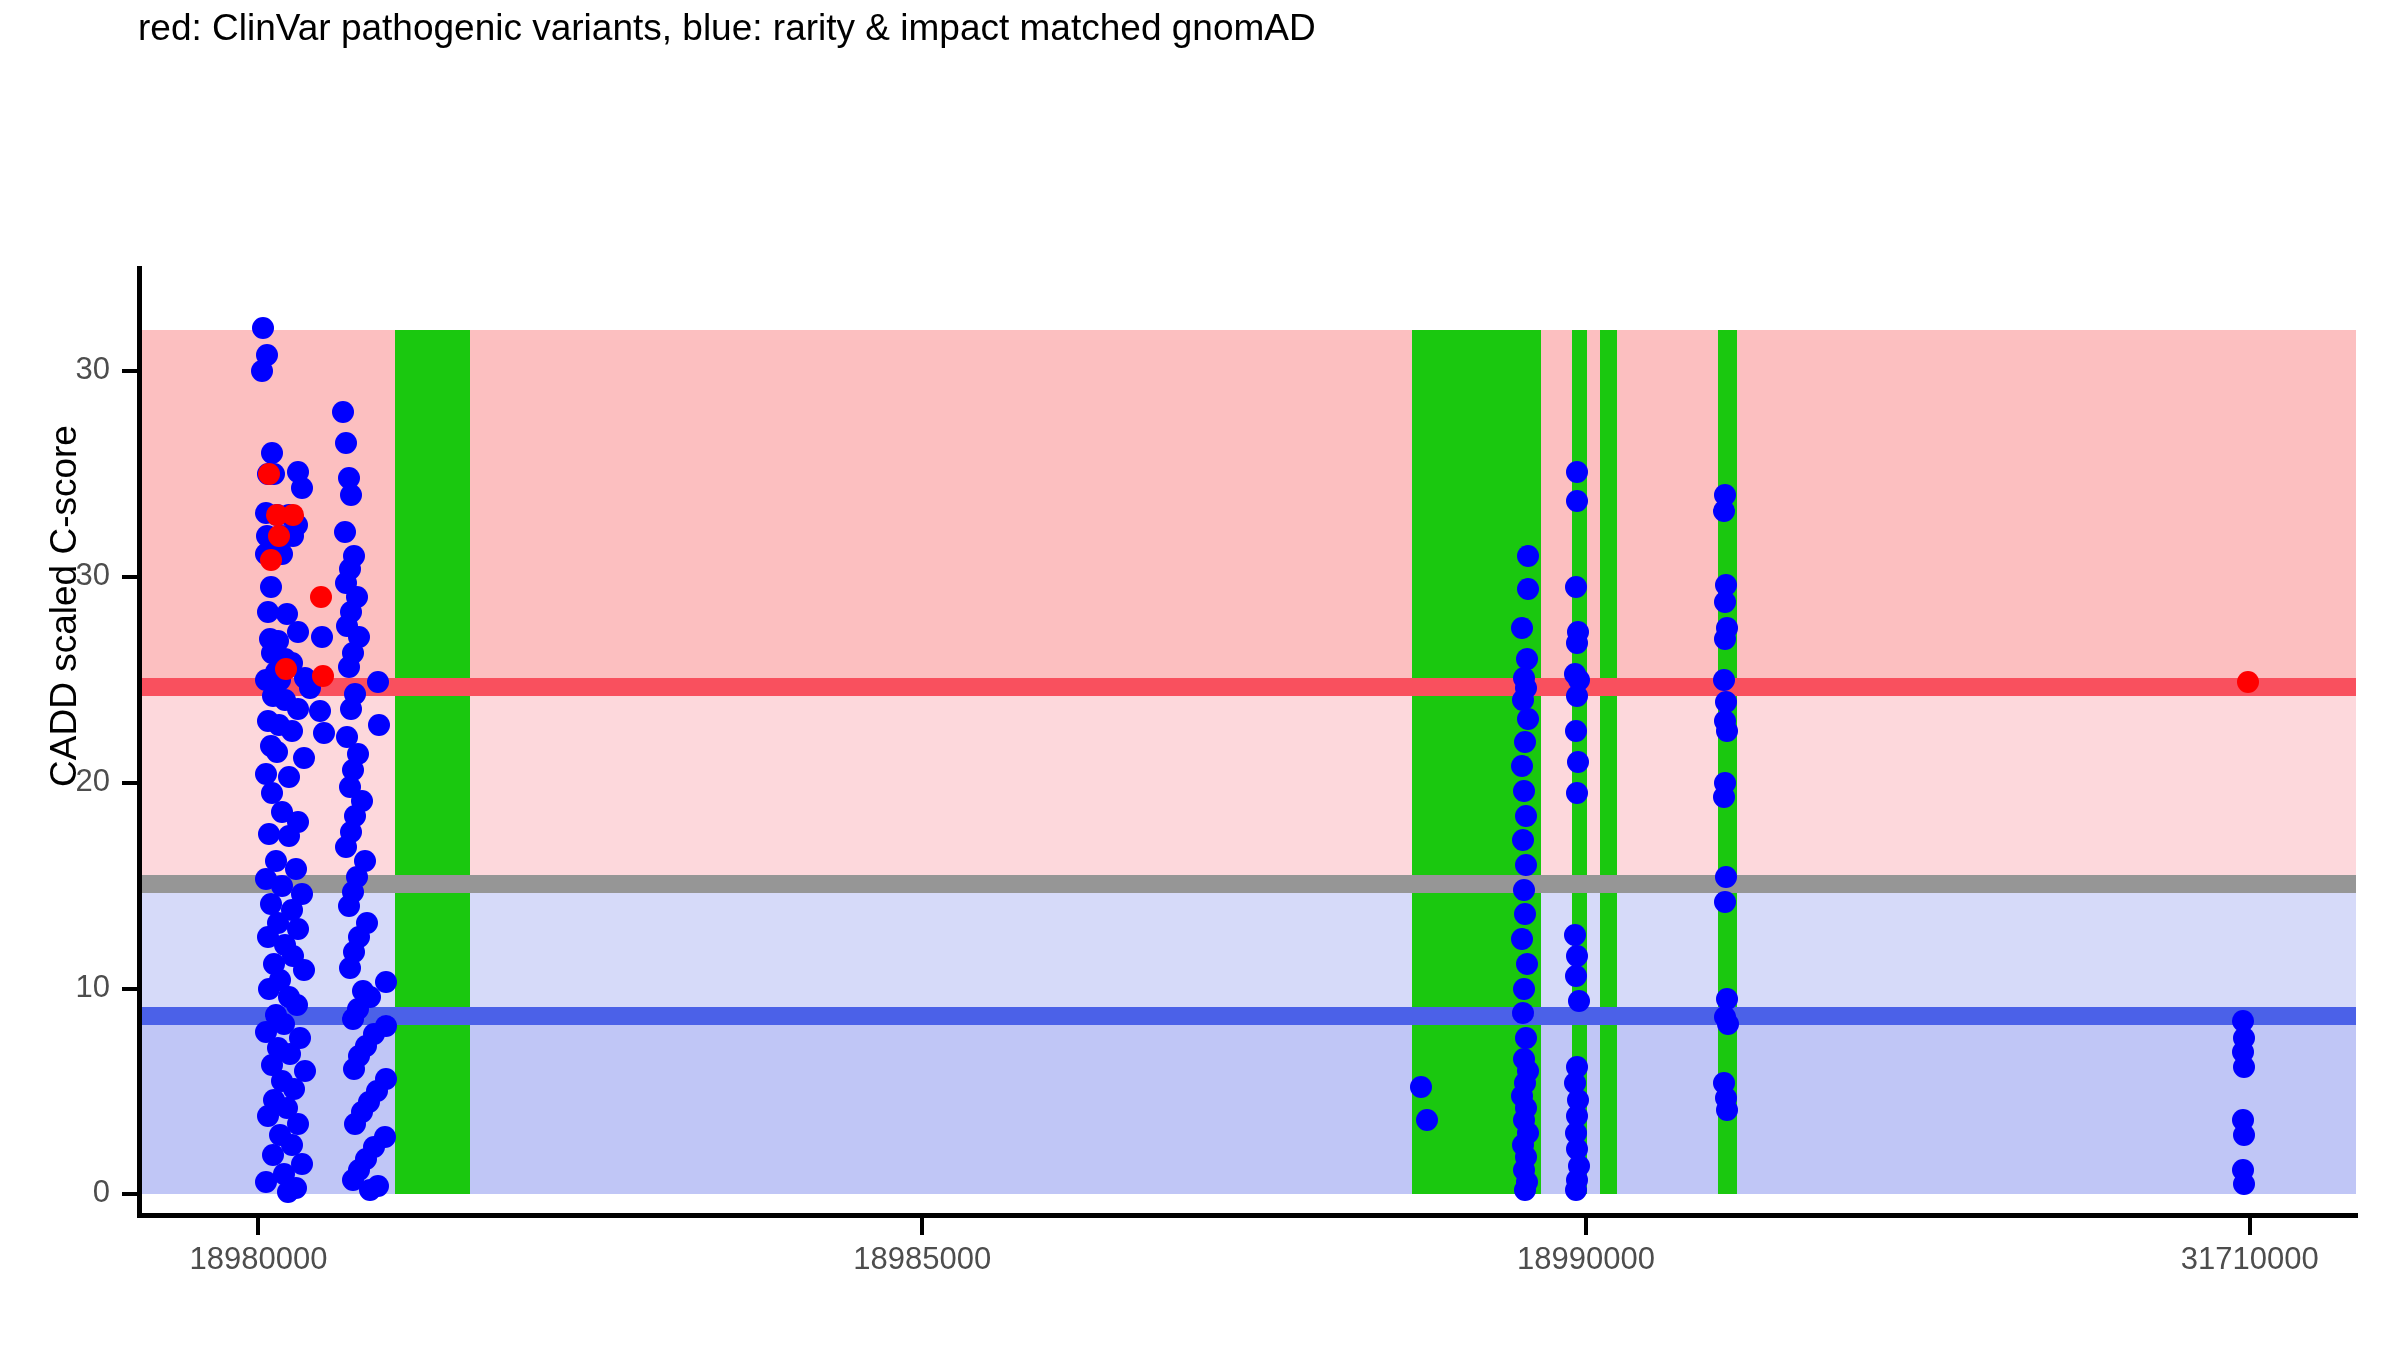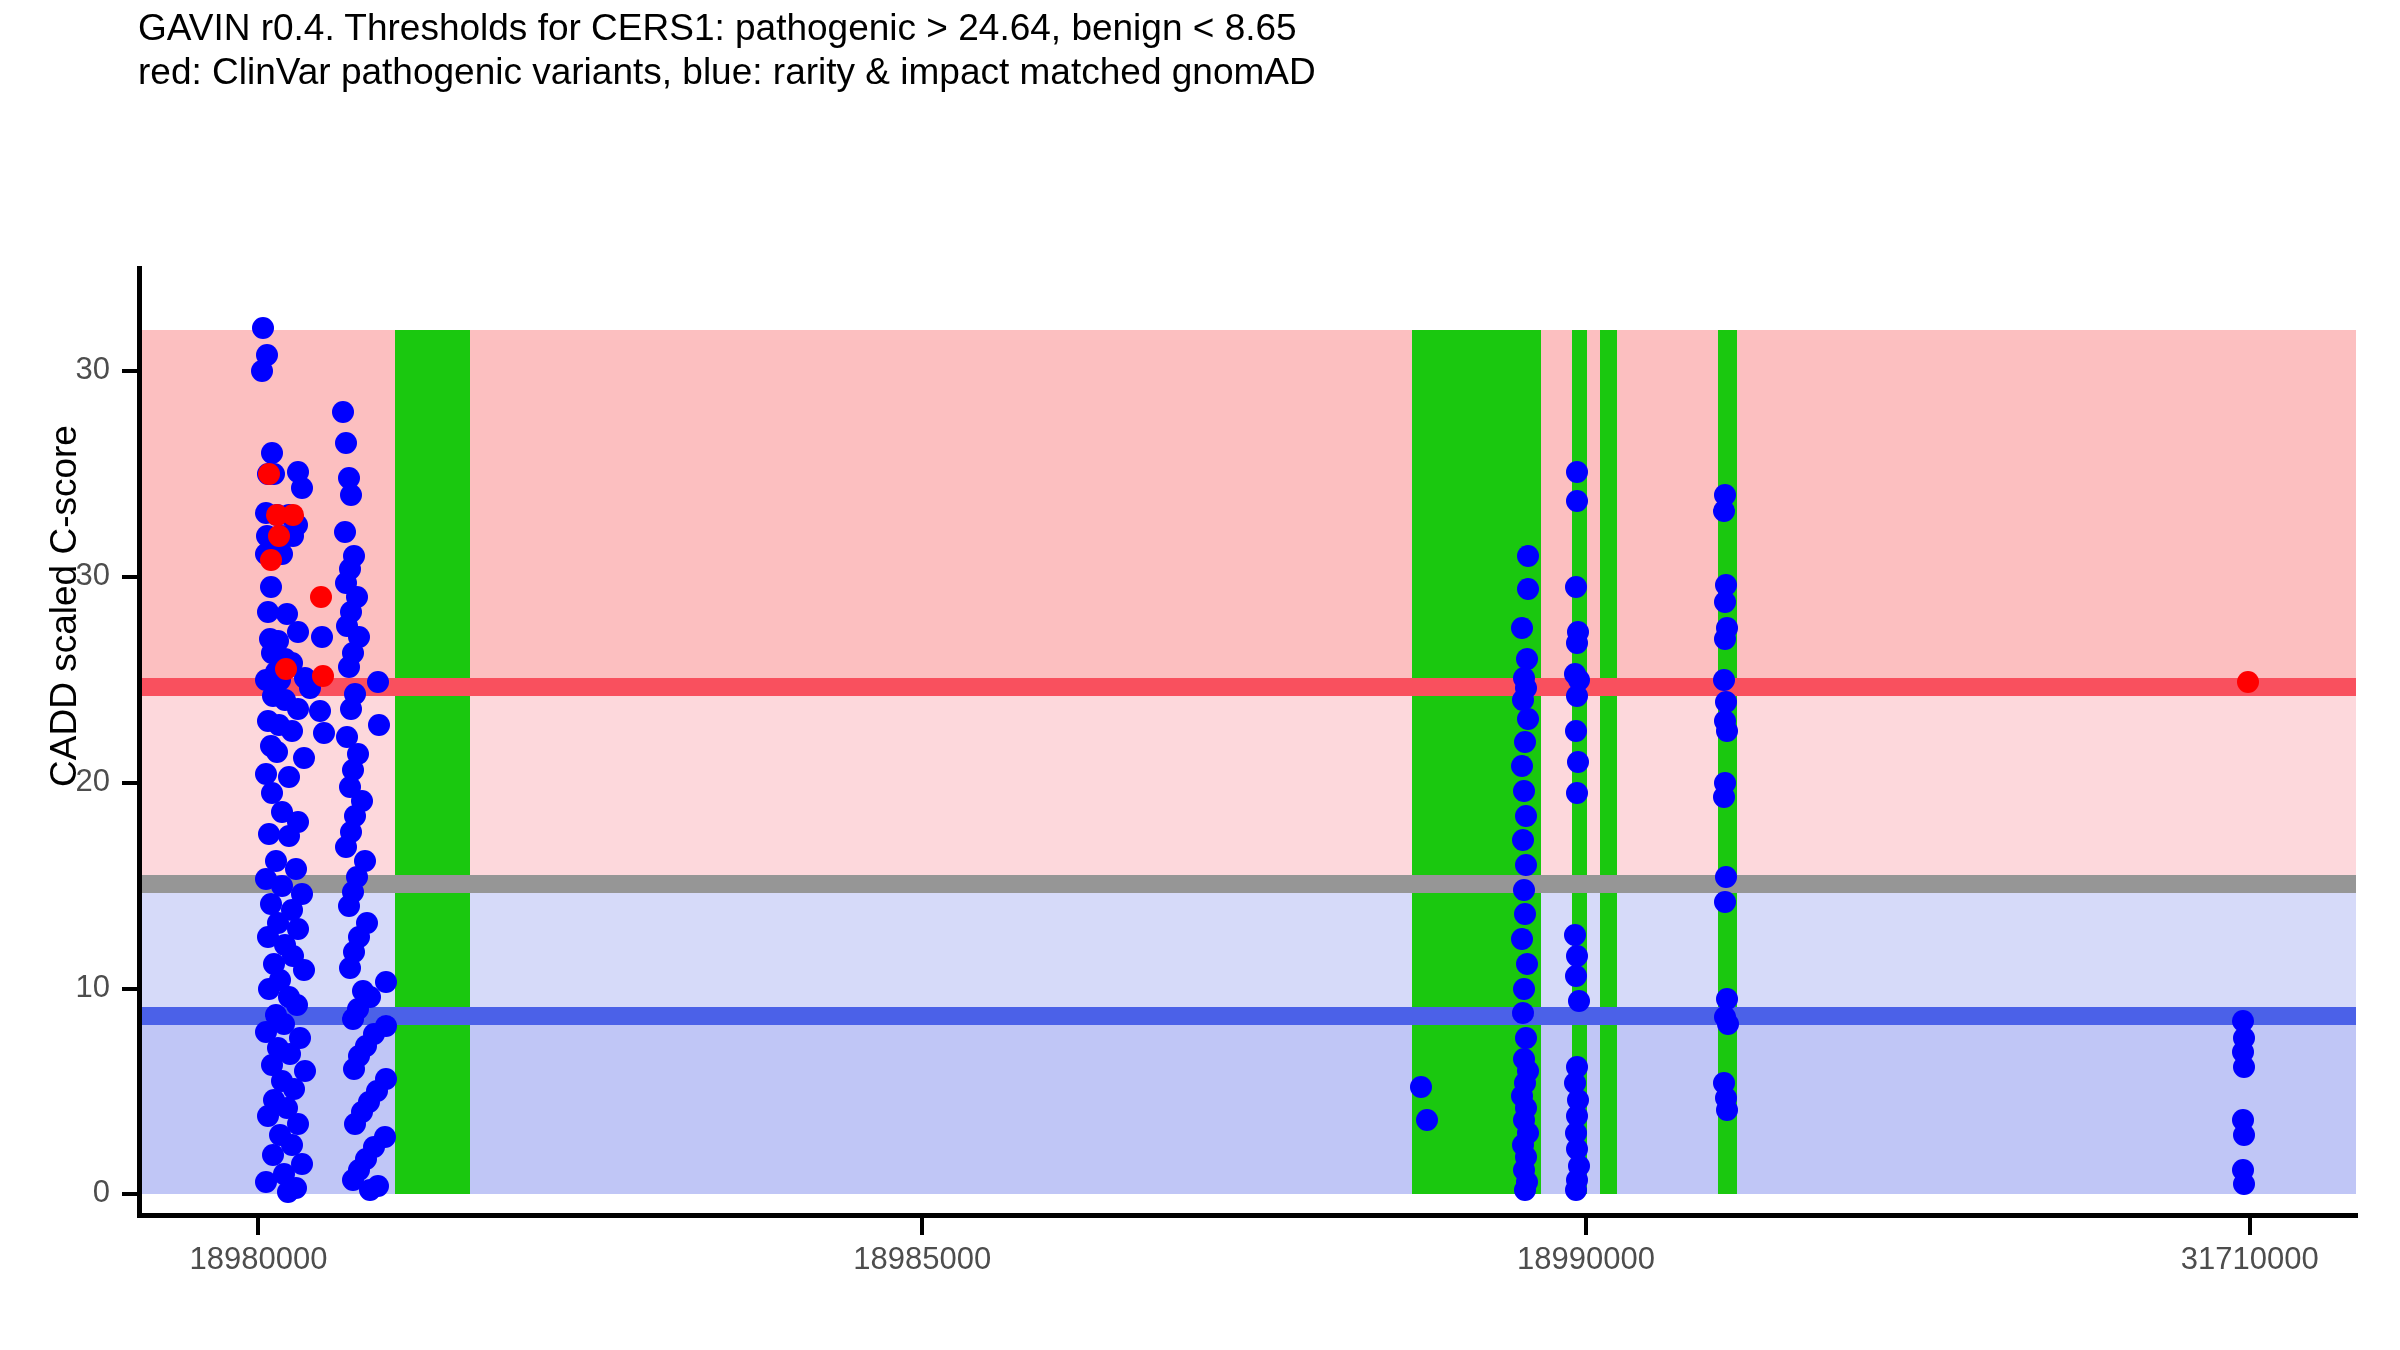--- a/index.html
+++ b/index.html
@@ -41,21 +41,20 @@
   #ylab-wrap{position:absolute;left:0;top:0;width:60px;height:1350px;}
   #xlab-title{position:absolute;left:139px;top:1289px;width:2217px;text-align:center;
     font-size:37px;color:#000000;font-family:"Liberation Sans",sans-serif;}
 </style>
 </head>
 <body>
 
 <div id="root">
 
   <div id="title-block">
-    <div>GAVIN r0.4. Thresholds for CERS1: pathogenic &gt; 24.64, benign &lt; 8.65</div>
     <div>red: ClinVar pathogenic variants, blue: rarity &amp; impact matched gnomAD</div>
   </div>
 
   <div id="panel">
     <div id="panel-clip">
         <div class="hband" style="top: 63.8156px; height: 357.367px; background: rgb(252, 191, 192);"></div>
         <div class="hband" style="top: 421.183px; height: 196.387px; background: rgb(253, 216, 220);"></div>
         <div class="hband" style="top: 617.57px; height: 132.778px; background: rgb(214, 218, 249);"></div>
         <div class="hband" style="top: 750.348px; height: 178.066px; background: rgb(192, 198, 246);"></div>
         <div class="exon" style="left: 256.216px; width: 75.0063px; height: 864.599px; top: 63.8156px;"></div>

